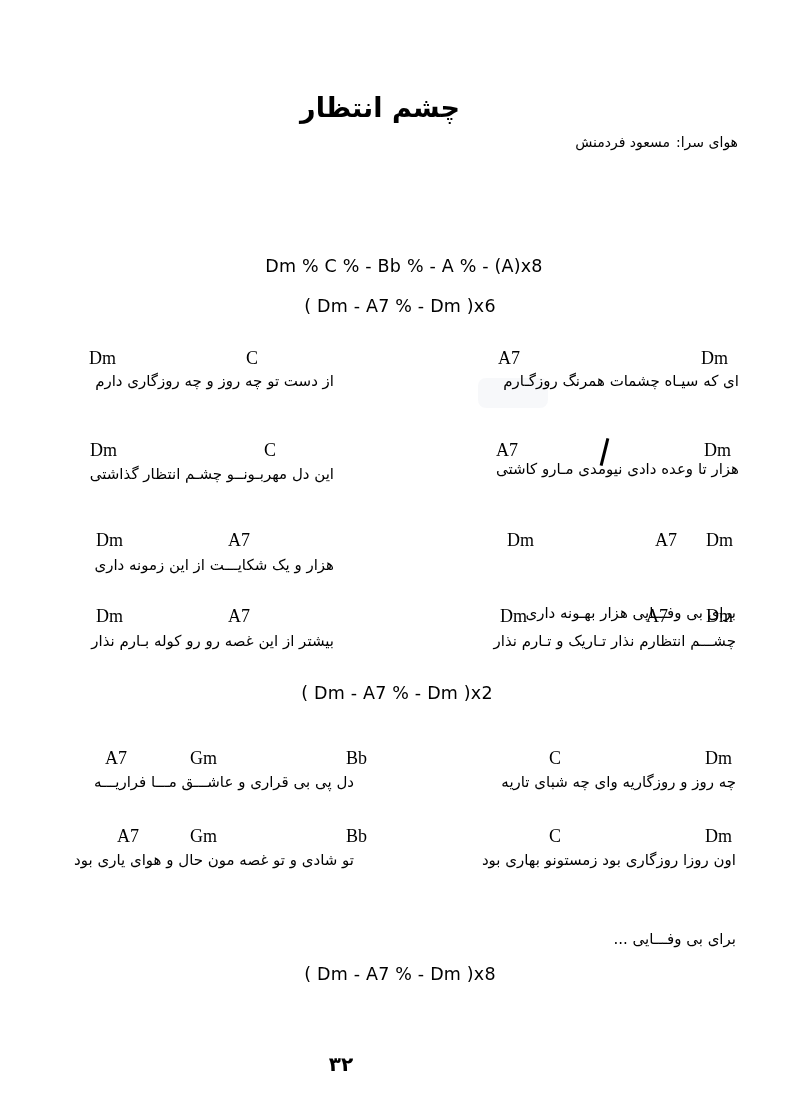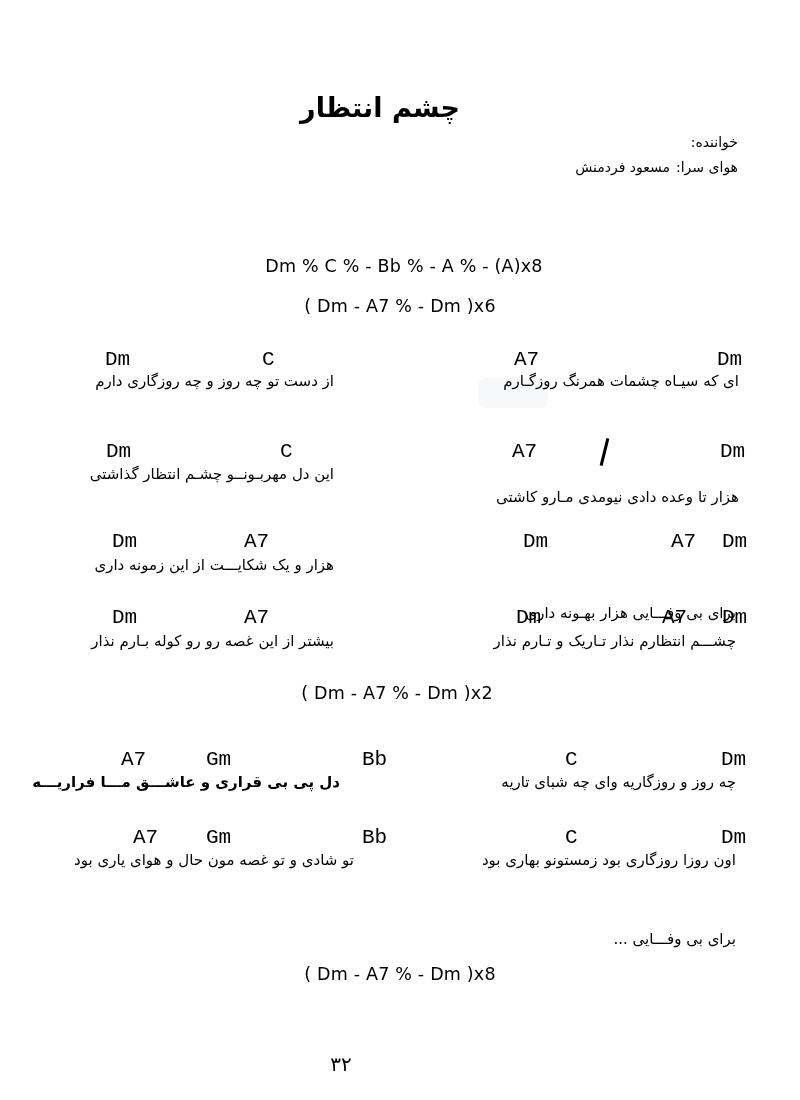--- a/index.html
+++ b/index.html
@@ -42,24 +42,23 @@
       position: absolute;
       left: 0;
       width: 800px;
       text-align: center;
       font-size: 17.5px;
       font-family: "DejaVu Sans", sans-serif;
       letter-spacing: 0.2px;
     }
     .chord {
       position: absolute;
-      font-size: 21px;
-      font-family: Liberation Mono, monospace;
+      font-size: 18px;
+      font-family: Liberation Serif, serif;
       white-space: nowrap;
-      margin-left: 16px;
     }
     .lyric {
       position: absolute;
       direction: rtl;
       text-align: right;
       font-size: 15px;
       white-space: nowrap;
       font-family: "DejaVu Sans", sans-serif;
     }
     .slash-mark {
@@ -71,43 +70,40 @@
       background: #000;
       transform: rotate(14deg);
     }
     .page-number {
       position: absolute;
       top: 1052px;
       left: 0;
       width: 672px;
       text-align: center;
       font-size: 20px;
-      font-weight: normal;
+      font-weight: bold;
       padding-left: 10px;
       box-sizing: border-box;
     }
     .faint-smudge {
       position: absolute;
       left: 478px;
       top: 378px;
       width: 70px;
       height: 30px;
       background: rgba(120,140,170,0.06);
       border-radius: 8px;
     }
   </style>
 </head>
 <body>
 
 <div class="page-title">چشم انتظار</div>
 
 <div class="credits">
-  <span class="credit-line">
-    <span>خواننده:</span><span class="credit-value"></span>
-  </span>
   <span class="credit-line">
     <span>هوای سرا:</span><span class="credit-value">مسعود فردمنش</span>
   </span>
 </div>
 
 <div class="progression" style="top:256px; padding-left:8px; box-sizing:border-box;">Dm % C % - Bb % - A % - (A)x8</div>
 <div class="progression" style="top:296px; padding-left:0px;">( Dm - A7 % - Dm )x6</div>
 
 <div class="faint-smudge"></div>
 
@@ -116,21 +112,21 @@
 <div class="lyric" style="right:61px; top:372px;">ای که سیـاه چشمات همرنگ روزگـارم</div>
 
 <div class="chord" style="left:246px; top:348px;">C</div>
 <div class="chord" style="left:89px; top:348px;">Dm</div>
 <div class="lyric" style="right:466px; top:372px;">از دست تو چه روز و چه روزگاری دارم</div>
 
 <div class="slash-mark"></div>
 
 <div class="chord" style="left:704px; top:440px;">Dm</div>
 <div class="chord" style="left:496px; top:440px;">A7</div>
-<div class="lyric" style="right:61px; top:488px;">هزار تا وعده دادی نیومدی مـارو کاشتی</div>
+<div class="lyric" style="right:61px; top:460px;">هزار تا وعده دادی نیومدی مـارو کاشتی</div>
 
 <div class="chord" style="left:264px; top:440px;">C</div>
 <div class="chord" style="left:90px; top:440px;">Dm</div>
 <div class="lyric" style="right:466px; top:465px;">این دل مهربـونــو چشـم انتظار گذاشتی</div>
 
 <div class="chord" style="left:706px; top:530px;">Dm</div>
 <div class="chord" style="left:655px; top:530px;">A7</div>
 <div class="chord" style="left:507px; top:530px;">Dm</div>
 <div class="lyric" style="right:64px; top:556px;margin-top:48px;">برای بی وفـــایی هزار بهـونه داری</div>
 
@@ -149,21 +145,21 @@
 
 <div class="progression" style="top:683px; padding-right:6px; box-sizing:border-box;">( Dm - A7 % - Dm )x2</div>
 
 <div class="chord" style="left:705px; top:748px;">Dm</div>
 <div class="chord" style="left:549px; top:748px;">C</div>
 <div class="lyric" style="right:64px; top:773px;">چه روز و روزگاریه وای چه شبای تاریه</div>
 
 <div class="chord" style="left:346px; top:748px;">Bb</div>
 <div class="chord" style="left:190px; top:748px;">Gm</div>
 <div class="chord" style="left:105px; top:748px;">A7</div>
-<div class="lyric" style="right:460px; top:773px;font-weight:bold;">دل پی بی قراری و عاشـــق مـــا فراریـــه</div>
+<div class="lyric" style="right:446px; top:773px;">دل پی بی قراری و عاشـــق مـــا فراریـــه</div>
 
 <div class="chord" style="left:705px; top:826px;">Dm</div>
 <div class="chord" style="left:549px; top:826px;">C</div>
 <div class="lyric" style="right:64px; top:851px;">اون روزا روزگاری بود زمستونو بهاری بود</div>
 
 <div class="chord" style="left:346px; top:826px;">Bb</div>
 <div class="chord" style="left:190px; top:826px;">Gm</div>
 <div class="chord" style="left:117px; top:826px;">A7</div>
 <div class="lyric" style="right:446px; top:851px;">تو شادی و تو غصه مون حال و هوای یاری بود</div>
 

